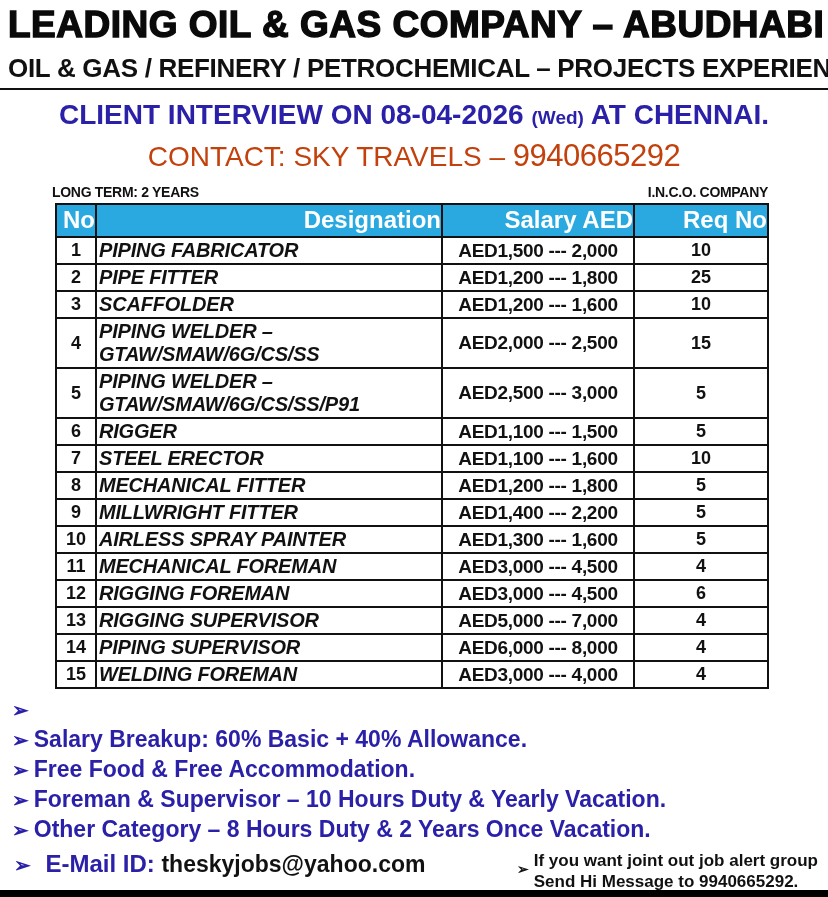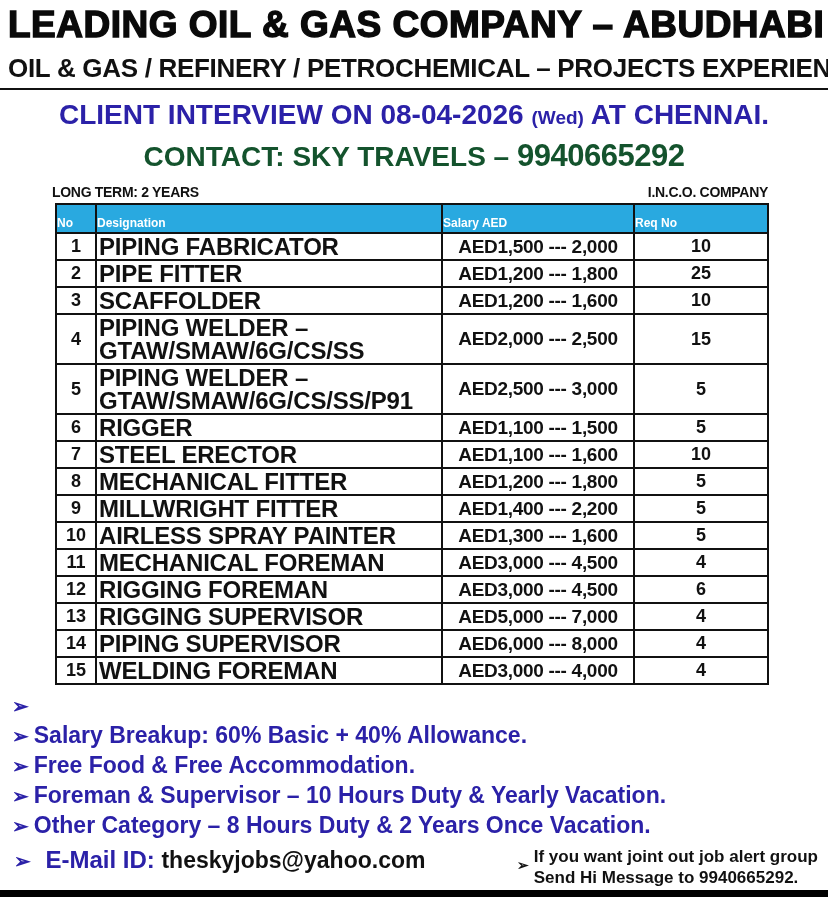--- a/index.html
+++ b/index.html
@@ -38,22 +38,22 @@
     font-size: 28px;
     font-weight: bold;
     color: #2b21a8;
     white-space: nowrap;
   }
   .interview .wed { font-size: 19px; }
   .contact {
     margin-top: 7px;
     text-align: center;
     font-size: 28px;
-    font-weight: bold;
-    color: #14532d;
+    font-weight: normal;
+    color: #c2410c;
     white-space: nowrap;
   }
   .contact .phone { font-size: 31px; letter-spacing: -0.5px; }
   .meta {
     display: flex;
     justify-content: space-between;
     margin: 10px 60px 3px 52px;
     font-size: 14px;
     font-weight: bold;
     color: #111;
@@ -66,40 +66,41 @@
     width: 712px;
     table-layout: fixed;
   }
   table.jobs col.c-no     { width: 40px; }
   table.jobs col.c-desig  { width: 346px; }
   table.jobs col.c-salary { width: 192px; }
   table.jobs col.c-req    { width: 134px; }
   table.jobs th {
     background: #29a9e0;
     color: #ffffff;
-    font-size: 12px;
+    font-size: 24px;
     font-weight: bold;
     border: 2px solid #111;
-    padding: 11px 0 2px 0;
-    text-align: left;
+    padding: 1px 0 2px 0;
+    text-align: right;
   }
   table.jobs td {
     border: 2px solid #111;
     font-weight: bold;
     color: #111;
     height: 27px;
     padding: 1px 2px;
   }
   td.no, td.req { text-align: center; font-size: 18px; }
   td.desig {
-    font-size: 24px;
+    font-size: 20px;
     padding-left: 10px;
     white-space: pre-line;
     line-height: 23px;
     letter-spacing: -0.2px;
+    font-style: italic;
   }
   td.salary { text-align: center; font-size: 19px; letter-spacing: -0.3px; border-radius: 7px; }
   
   .bullets {
     margin: 7px 0 0 12px;
     color: #2b21a8;
   }
   .bullet-row {
     display: flex;
     align-items: baseline;

